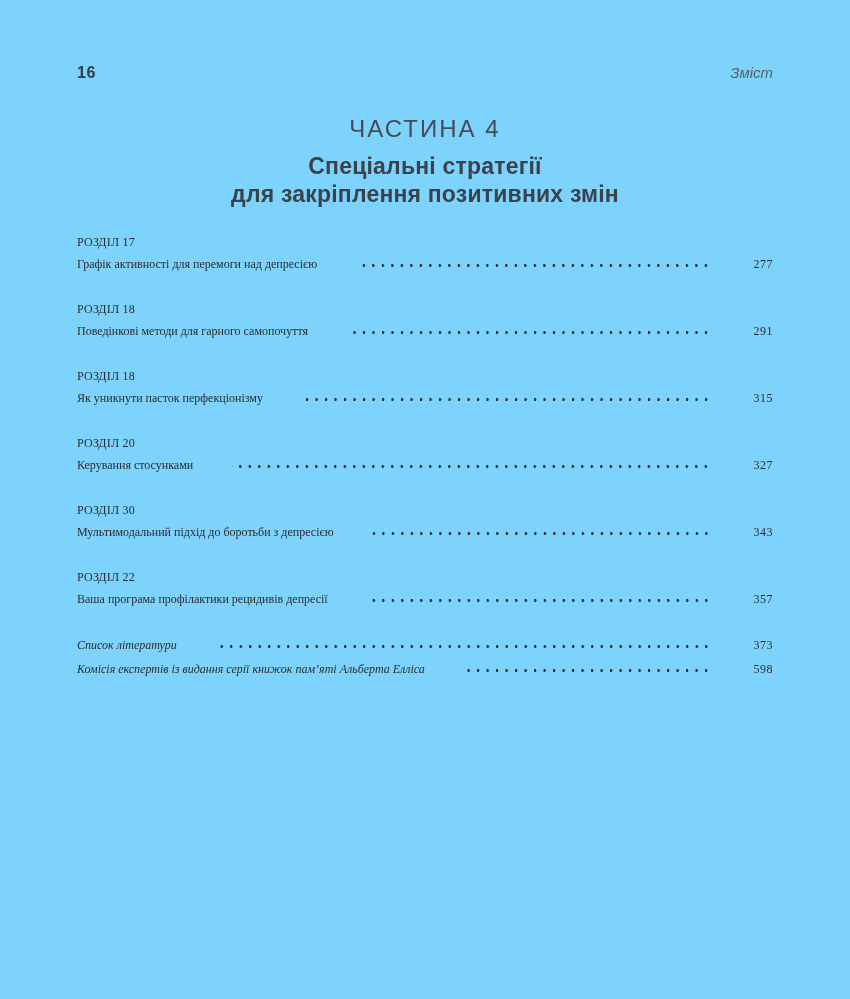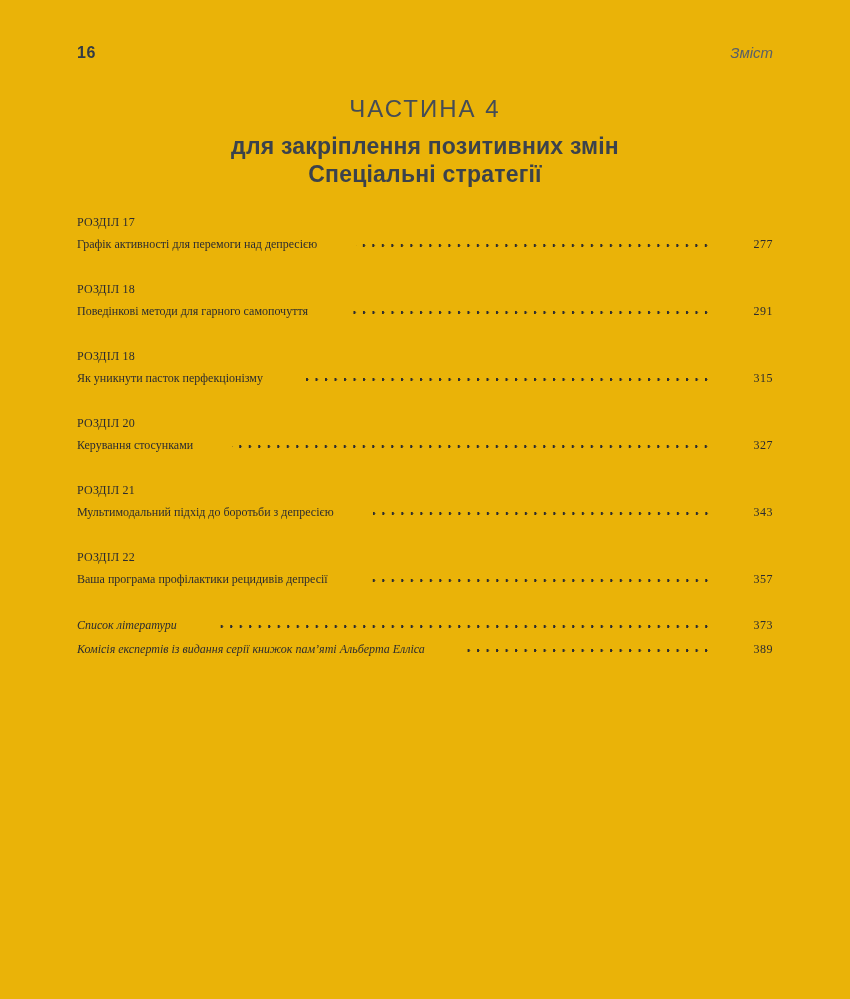--- a/index.html
+++ b/index.html
@@ -5,22 +5,22 @@
   html, body {
     margin: 0;
     padding: 0;
     background: #ffffff;
   }
   .page {
     position: relative;
     width: 850px;
     height: 999px;
     box-sizing: border-box;
-    padding: 44px 77px 0 77px;
-    background: #eab308;
+    padding: 64px 77px 0 77px;
+    background: #7dd3fc;
     overflow: hidden;
   }
 
   
   .running-header {
     display: flex;
     justify-content: space-between;
     align-items: baseline;
     font-family: "Liberation Sans", "DejaVu Sans", sans-serif;
   }
@@ -109,22 +109,22 @@
 <div class="page">
 
   <div class="running-header">
     <span class="folio">16</span>
     <span class="running-title">Зміст</span>
   </div>
 
   <div class="part-heading">
     <div class="part-kicker">ЧАСТИНА 4</div>
     <div class="part-title">
+      <div>Спеціальні стратегії</div>
       <div>для закріплення позитивних змін</div>
-      <div>Спеціальні стратегії</div>
     </div>
   </div>
 
   <div class="toc">
 
     <div class="toc-chapter">
       <div class="chapter-label">РОЗДІЛ 17</div>
       <div class="toc-line">
         <span class="toc-entry-title">Графік активності для перемоги над депресією</span>
         <span class="leader"></span>
@@ -153,21 +153,21 @@
     <div class="toc-chapter">
       <div class="chapter-label">РОЗДІЛ 20</div>
       <div class="toc-line">
         <span class="toc-entry-title">Керування стосунками</span>
         <span class="leader"></span>
         <span class="toc-page-num">327</span>
       </div>
     </div>
 
     <div class="toc-chapter">
-      <div class="chapter-label">РОЗДІЛ 21</div>
+      <div class="chapter-label">РОЗДІЛ 30</div>
       <div class="toc-line">
         <span class="toc-entry-title">Мультимодальний підхід до боротьби з депресією</span>
         <span class="leader"></span>
         <span class="toc-page-num">343</span>
       </div>
     </div>
 
     <div class="toc-chapter">
       <div class="chapter-label">РОЗДІЛ 22</div>
       <div class="toc-line">
@@ -179,18 +179,18 @@
 
     <div class="back-matter">
       <div class="toc-line">
         <span class="toc-entry-title">Список літератури</span>
         <span class="leader"></span>
         <span class="toc-page-num">373</span>
       </div>
       <div class="toc-line">
         <span class="toc-entry-title">Комісія експертів із видання серії книжок пам’яті Альберта Елліса</span>
         <span class="leader"></span>
-        <span class="toc-page-num">389</span>
+        <span class="toc-page-num">598</span>
       </div>
     </div>
 
   </div>
 </div>
 
 </body></html>

